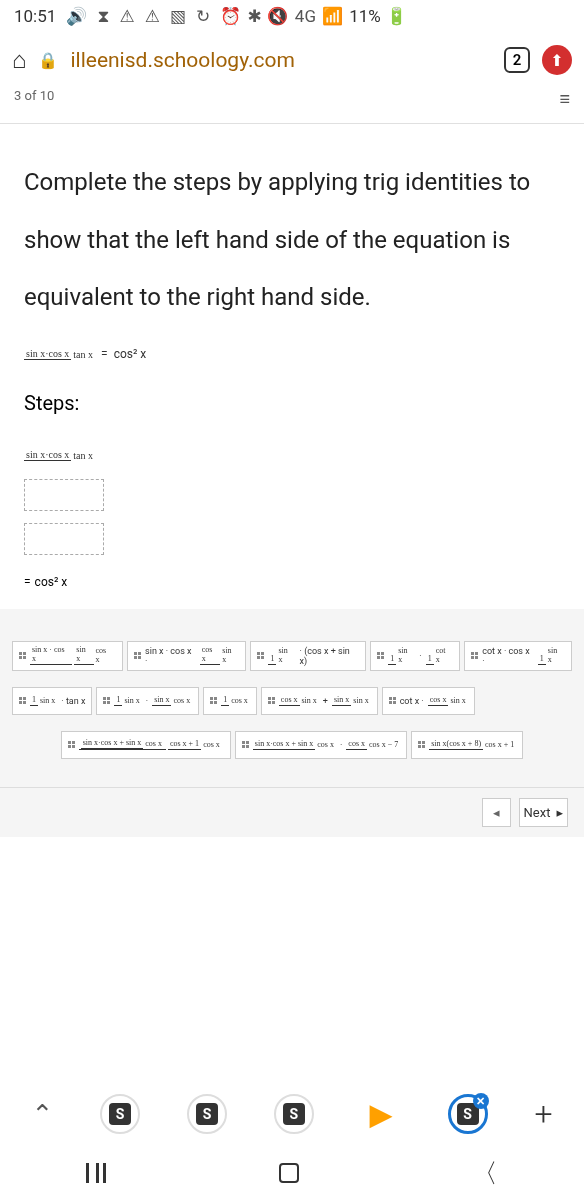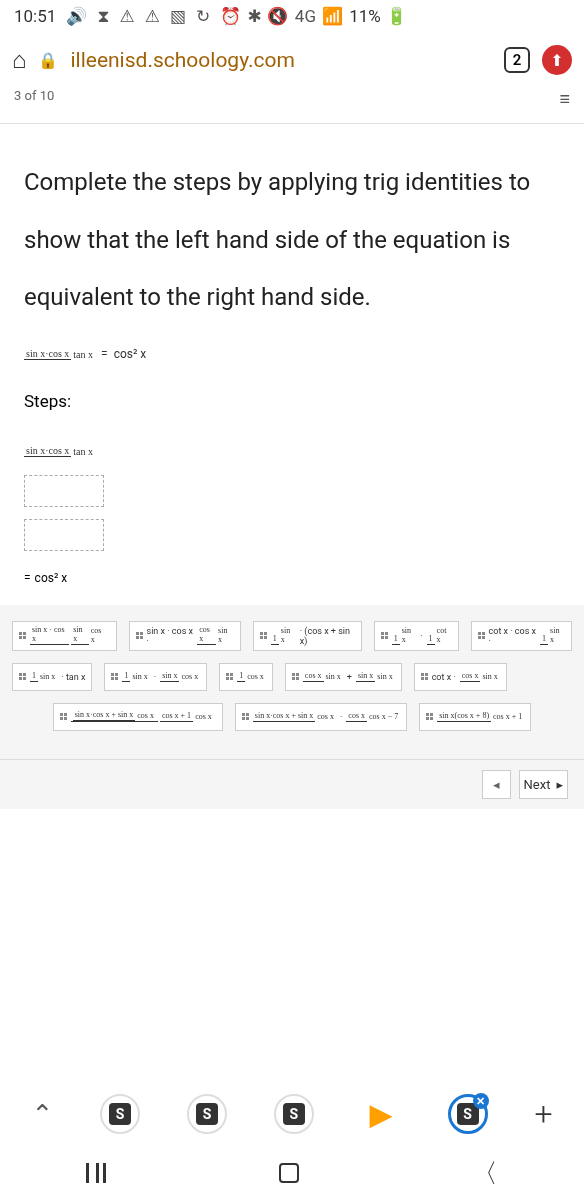--- a/index.html
+++ b/index.html
@@ -69,35 +69,36 @@
       display: inline-flex;
       flex-direction: row;
       align-items: flex-end;
       font-size: 10px;
       line-height: 1.1;
       vertical-align: middle;
       font-family: Liberation Serif, serif;
     }
     .frac .num { border-bottom: 1px solid #333; padding: 0 2px; }
     .frac .den { padding: 0 2px; }
-    .steps-label { font-size: 17px; margin: 30px 0 34px 0; }
+    .steps-label { font-size: 20px; margin: 30px 0 34px 0; }
     .blank-box {
       width: 80px; height: 32px; border: 1px dashed #aaa; margin: 12px 0;
     }
     .final-eq { margin: 20px 0; font-size: 12px; display: flex; align-items: center; gap: 4px; }
     .options-area {
       background: #f5f5f5;
       padding: 16px 12px;
       margin: 10px -24px 0 -24px;
     }
     .options-row {
       display: flex;
-      gap: 12px;
+      gap: 4px;
       margin-bottom: 12px;
       justify-content: flex-start;
+      margin-top: 16px;
     }
     .options-row.centered { justify-content: center; }
     .option-tile {
       background: #fff;
       border: 1px solid #ccc;
       padding: 4px 6px;
       display: flex;
       align-items: center;
       gap: 4px;
       font-size: 9px;

